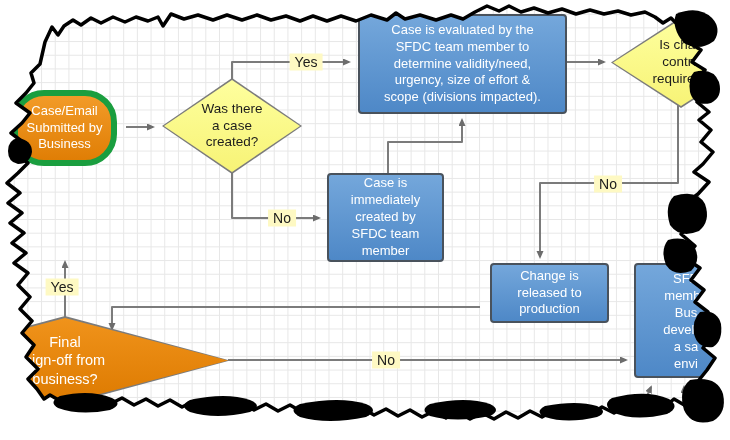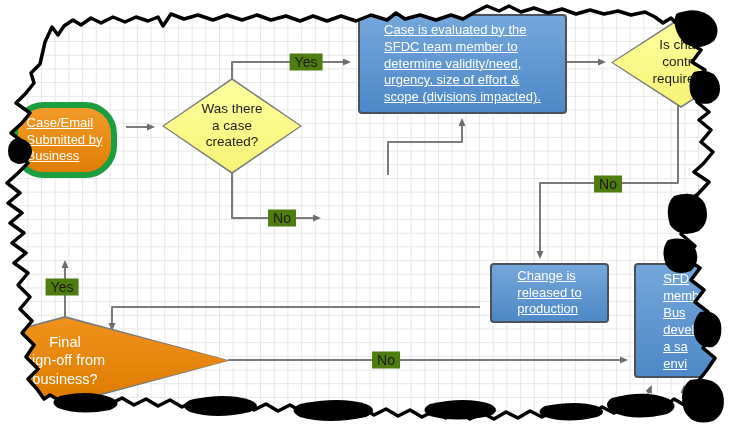--- a/index.html
+++ b/index.html
@@ -4,37 +4,37 @@
 <style>
   html,body{margin:0;padding:0;background:#fff;}
   #stage{position:relative;width:730px;height:440px;overflow:hidden;background:#fff;
          font-family:"Liberation Sans",sans-serif;}
   #grid{position:absolute;inset:0;background:#fff;
     background-image:linear-gradient(#e7e7e7 1px,transparent 1px),
                      linear-gradient(90deg,#e7e7e7 1px,transparent 1px);
     background-size:13.7px 13.7px;z-index:0;}
   #wires{position:absolute;inset:0;z-index:1;}
   .node{position:absolute;z-index:2;display:flex;align-items:center;justify-content:center;
-        text-align:left;white-space:pre-line;box-sizing:border-box;text-decoration:underline;}
+        text-align:center;white-space:pre-line;box-sizing:border-box;}
   .rect{background:linear-gradient(#74a7db,#4e88c7);border:2px solid #49525c;border-radius:4px;
         color:#fff;font-size:13px;line-height:1.3;}
   .stadium{border-radius:32px;color:#fff;font-size:13px;line-height:1.3;}
   .stadium.start{background:linear-gradient(#f29b28,#e07e05);border:6px solid #1a9e3f;}
   .stadium.closed{background:linear-gradient(#6ea4db,#4d87c8);border:6px solid #d62c27;}
   .dshape{position:absolute;clip-path:polygon(50% 0,100% 50%,50% 100%,0 50%);}
   .diamond{position:absolute;z-index:2;}
   .d-border{inset:0;background:#7b7b7b;}
   .d-fill{inset:2px;}
   .d-yellow{background:linear-gradient(#feff9e,#f7f376);}
   .d-orange{background:linear-gradient(#f0931b,#dd7a00);}
   .d-label{position:absolute;inset:0;display:flex;align-items:center;justify-content:center;
            text-align:center;white-space:pre-line;z-index:3;}
   .d-label.dark{color:#1c1c1c;font-size:13.5px;line-height:1.25;}
   .d-label.light{color:#fff;font-size:14.5px;line-height:1.25;}
-  .wire-label{position:absolute;z-index:4;transform:translate(-50%,-50%);background:#4d7c0f;
+  .wire-label{position:absolute;z-index:4;transform:translate(-50%,-50%);background:#fef9c3;
               color:#1b1b1b;font-size:14px;padding:0 5px;line-height:17px;}
   #tear{position:absolute;inset:0;z-index:10;pointer-events:none;}
 </style>
 </head>
 <body>
 
 <div id="stage">
   <div id="grid"></div>
 
   <svg id="wires" width="730" height="440">
@@ -51,21 +51,21 @@
       <path d="M565,62 L604,62" marker-end="url(#arw)"></path>
       <path d="M678,100 L678,183 L540,183 L540,257" marker-end="url(#arw)"></path>
       <path d="M480,307 L112,307 L112,329" marker-end="url(#arw)"></path>
       <path d="M65,318 L65,262" marker-end="url(#arw)"></path>
       <path d="M228,360 L626,360" marker-end="url(#arw)"></path>
       <path d="M636,421 L651,387" marker-end="url(#arw)"></path>
       <path d="M684,421 L684,387" marker-end="url(#arw)"></path>
     </g>
   </svg>
 
-  <div class="node stadium start" style="left:12px;top:90px;width:105px;height:76px;margin-top:12px;">Case/Email
+  <div class="node stadium start" style="left:12px;top:90px;width:105px;height:76px;">Case/Email
 Submitted by
 Business</div>
 
 
   <div class="diamond" style="left:162px;top:78px;width:140px;height:96px;">
     <div class="dshape d-border"></div>
     <div class="dshape d-fill d-yellow"></div>
     <div class="d-label dark">Was there
 a case
 created?</div>
@@ -78,20 +78,25 @@
 scope (divisions impacted).</div>
 
   <div class="diamond" style="left:611px;top:17px;width:140px;height:91px;">
     <div class="dshape d-border"></div>
     <div class="dshape d-fill d-yellow"></div>
     <div class="d-label dark">Is chan
 contro
 required?</div>
   </div>
 
+  <div class="node rect" style="left:327px;top:173px;width:117px;height:89px;">Case is
+immediately
+created by
+SFDC team
+member</div>
 
   <div class="node rect" style="left:490px;top:263px;width:119px;height:60px;">Change is
 released to
 production</div>
 
   <div class="node rect" style="left:634px;top:263px;width:104px;height:115px;font-size:13px;line-height:17px;">SFD
 membe
 Bus
 develop
 a sa

